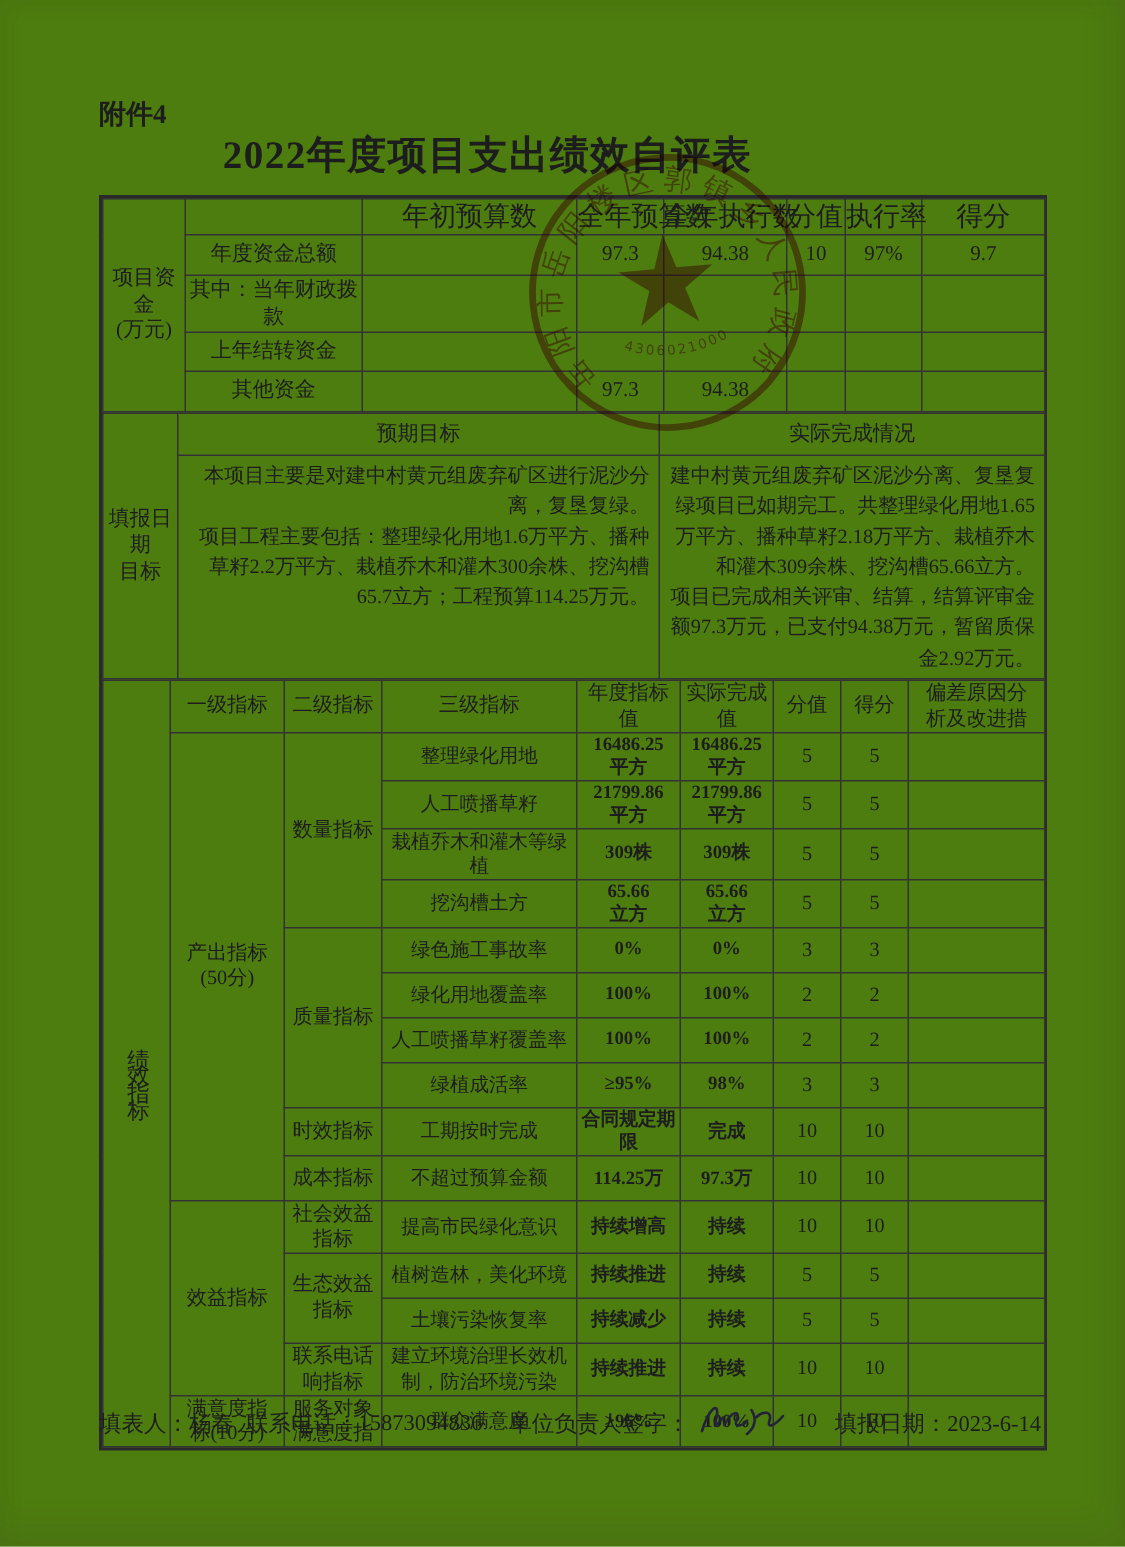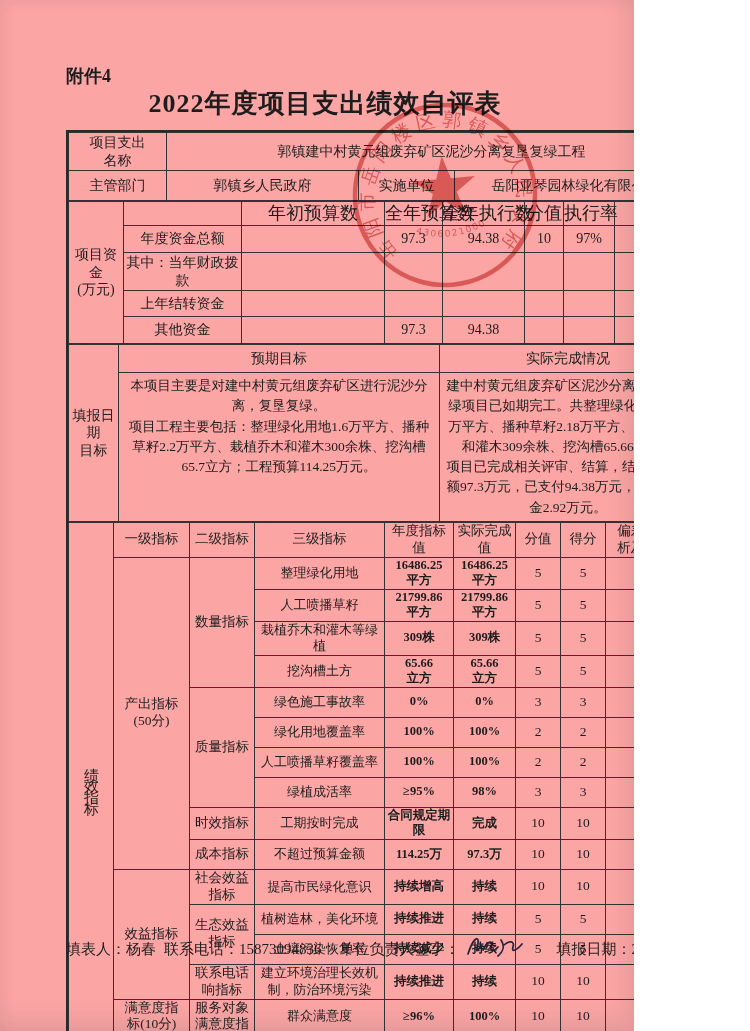--- a/index.html
+++ b/index.html
@@ -1,18 +1,18 @@
 <!DOCTYPE html>
 <html><head>
 <meta charset="utf-8">
 <style>
   html,body { margin:0; padding:0; }
   .page {
-    position:relative; width:634px; height:1031px;
-    background:#fca5a5; overflow:hidden;
+    position:relative; width:750px; height:1031px;
+    background:#4d7c0f; overflow:hidden;
     font-family:"Liberation Serif","DejaVu Serif",serif;
     color:#1d1d1d;
   }
   .page::after{
     content:""; position:absolute; inset:0; pointer-events:none;
     box-shadow: inset -8px -12px 22px rgba(60,60,55,0.10), inset 4px 4px 14px rgba(60,60,55,0.05);
   }
   .attachment { position:absolute; top:64px; left:66px; font-size:18px; font-weight:600; }
   .title { position:absolute; top:86px; left:60px; width:530px; margin:0;
            text-align:center; font-size:26px; font-weight:bold; letter-spacing:1px; }
@@ -23,21 +23,21 @@
     padding:1px 2px; font-size:14px; line-height:1.25; overflow:visible;
   }
   table.sec + table.sec tr:first-child td { border-top-width:1px; }
   .t1 td { font-size:15px; }
   .t1 .lbl { white-space:pre-line; }
   .t2 td { font-size:13.5px; }
   .t2 .hdr { white-space:nowrap; padding:0; font-size:18px; }
   .group { white-space:pre-line; font-size:13px; }
   .vert-wrap { display:flex; align-items:center; justify-content:center; }
   .vert { writing-mode:vertical-lr; text-orientation:upright; letter-spacing:11px; font-size:15px; }
-  .t3 .goal-text { text-align:center; vertical-align:top; white-space:pre-wrap;
+  .t3 .goal-text { text-align:right; vertical-align:top; white-space:pre-wrap;
                    font-size:13.5px; line-height:1.5; padding:3px 6px; }
   .t4 .hdr { font-size:13.5px; white-space:pre-line; padding:0 1px; }
   .t4 .l1, .t4 .l2 { font-size:13.5px; white-space:pre-line; padding:0 1px; }
   .t4 .l3 { font-size:13px; white-space:pre-line; padding:0 1px; }
   .t4 .val { font-size:12.5px; white-space:pre-line; padding:0 1px;font-weight:bold; }
   .t4 .pts { font-size:13.5px; }
   .footer { position:absolute; top:938px; left:66px; width:628px;
             display:flex; align-items:center; font-size:15px; white-space:nowrap; }
   .footer .gap8 { display:inline-block; width:8px; }
   .footer .gap16 { display:inline-block; width:18px; }
@@ -49,41 +49,20 @@
 </head>
 <body>
 
 <div class="page">
 
   <div class="attachment">附件4</div>
   <h1 class="title">2022年度项目支出绩效自评表</h1>
 
   <div class="doc">
 
-    <table class="sec t1">
-      <colgroup>
-          <col style="width:98px">
-          <col style="width:192px">
-          <col style="width:96px">
-          <col style="width:242px">
-        </colgroup>
-      <tbody>
-          <tr style="height:35px">
-        <td class="lbl">项目支出
-名称</td>
-        <td colspan="3">郭镇建中村黄元组废弃矿区泥沙分离复垦复绿工程</td>
-      </tr>
-      <tr style="height:30px">
-        <td>主管部门</td>
-        <td>郭镇乡人民政府</td>
-        <td>实施单位</td>
-        <td>岳阳亚琴园林绿化有限公司</td>
-      </tr>
-    </tbody>
-      </table>
 
     <table class="sec t2">
       <colgroup>
           <col style="width:55px">
           <col style="width:118px">
           <col style="width:143px">
           <col style="width:58px">
           <col style="width:82px">
           <col style="width:39px">
           <col style="width:51px">

